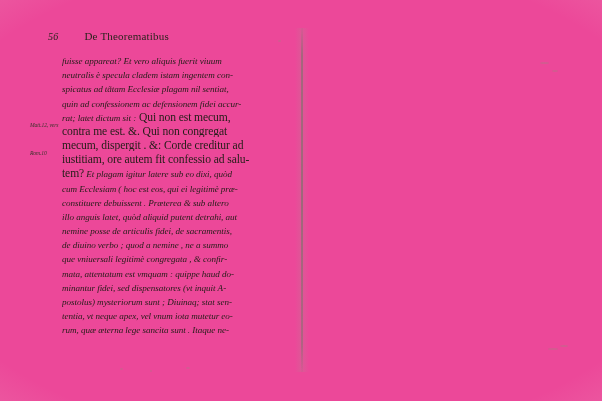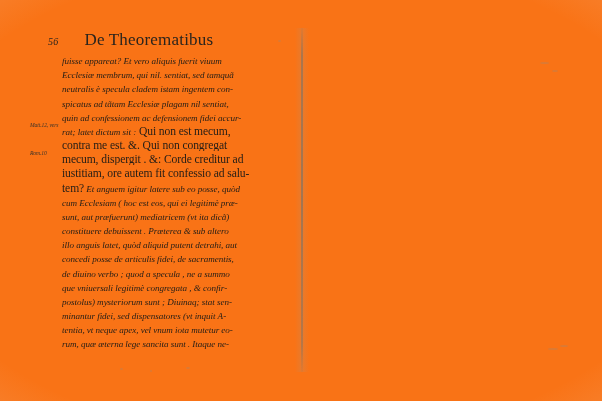--- a/index.html
+++ b/index.html
@@ -12,21 +12,21 @@
     height: 401px;
     overflow: hidden;
     font-family: "Liberation Serif", "DejaVu Serif", serif;
     color: #1a1713;
   }
 
   #scan {
     position: relative;
     width: 602px;
     height: 401px;
-    background: #f97316;
+    background: #ec4899;
     overflow: hidden;
   }
 
   
   #paper-tone {
     position: absolute;
     inset: 0;
     background:
       radial-gradient(ellipse 120% 110% at 50% 50%, rgba(255,255,255,0) 55%, rgba(235,231,222,0.55) 100%);
     pointer-events: none;
@@ -78,21 +78,21 @@
     white-space: nowrap;
   }
   .rh-left  { left: 48px;  width: 230px; }
 
   .folio {
     font-size: 10px;
     font-style: italic;
     color: #2a241d;
   }
   .rh-title {
-    font-size: 17px;
+    font-size: 11px;
     text-align: right;
   }
   .rh-left .folio { margin-right: 26px; }
 
   
   .textblock {
     position: absolute;
     top: 52px;
   }
   .tb-left  { left: 62px;  width: 219px; }
@@ -158,38 +158,37 @@
 
     <div class="marginal margin-left" style="top:115px">
       <span class="mnote-line">Matt.12, vers</span>
     </div>
     <div class="marginal margin-left" style="top:143px">
       <span class="mnote-line">Rom.10</span>
     </div>
 
     <div class="textblock tb-left" id="left-body">
         <span class="line"><span class="it">fuisse appareat?  Et vero aliquis fuerit viuum</span></span>
-        <span class="line"><span class="it">Ecclesiæ membrum, qui nil. sentiat, sed tamquã</span></span>
         <span class="line"><span class="it">neutralis è specula cladem istam ingentem con-</span></span>
         <span class="line"><span class="it">spicatus ad tãtam Ecclesiæ plagam nil  sentiat,</span></span>
         <span class="line"><span class="it">quin ad confessionem ac defensionem fidei accur-</span></span>
         <span class="line"><span class="it">rat; latet dictum sit :</span><span class="rm"> Qui non est mecum,</span></span>
         <span class="line"><span class="rm">contra me est. &amp;. Qui non congregat</span></span>
         <span class="line"><span class="rm">mecum, dispergit . &amp;: Corde creditur ad</span></span>
         <span class="line"><span class="rm">iustitiam, ore autem fit confessio ad salu-</span></span>
-        <span class="line"><span class="rm">tem?</span><span class="it"> Et anguem igitur latere sub eo posse, quòd</span></span>
+        <span class="line"><span class="rm">tem?</span><span class="it"> Et plagam igitur latere sub eo dixi, quòd</span></span>
         <span class="line"><span class="it">cum Ecclesiam ( hoc est eos, qui ei legitimè præ-</span></span>
-        <span class="line"><span class="it">sunt, aut præfuerunt) mediatricem (vt ita dicã)</span></span>
         <span class="line"><span class="it">constituere debuissent .  Præterea &amp; sub altero</span></span>
         <span class="line"><span class="it">illo anguis latet, quòd aliquid putent detrahi, aut</span></span>
-        <span class="line"><span class="it">concedi posse de articulis fidei, de sacramentis,</span></span>
-        <span class="line"><span class="it">de diuino verbo ; quod a specula , ne a summo</span></span>
+        <span class="line"><span class="it">nemine posse de articulis fidei, de sacramentis,</span></span>
+        <span class="line"><span class="it">de diuino verbo ; quod a nemine , ne a summo</span></span>
         <span class="line"><span class="it">que vniuersali legitimè congregata , &amp; confir-</span></span>
+        <span class="line"><span class="it">mata, attentatum est vmquam : quippe haud do-</span></span>
+        <span class="line"><span class="it">minantur fidei, sed dispensatores (vt inquit A-</span></span>
         <span class="line"><span class="it">postolus) mysteriorum sunt ; Diuinaq;  stat sen-</span></span>
-        <span class="line"><span class="it">minantur fidei, sed dispensatores (vt inquit A-</span></span>
         <span class="line"><span class="it">tentia, vt neque apex, vel vnum iota mutetur eo-</span></span>
         <span class="line"><span class="it">rum, quæ æterna lege sancita sunt . Itaque ne-</span></span>
       </div>
   </div>
 
   <div class="page page-right">
 
     
 
     

